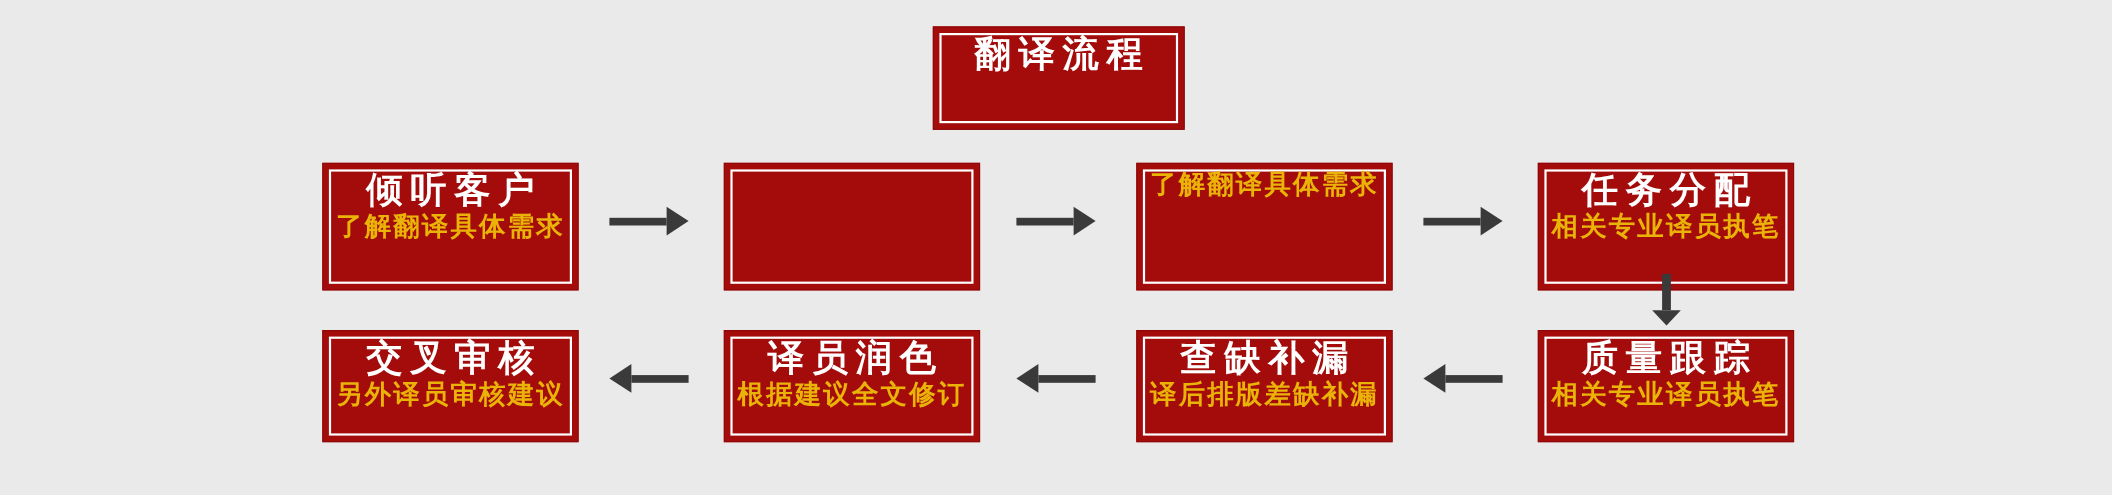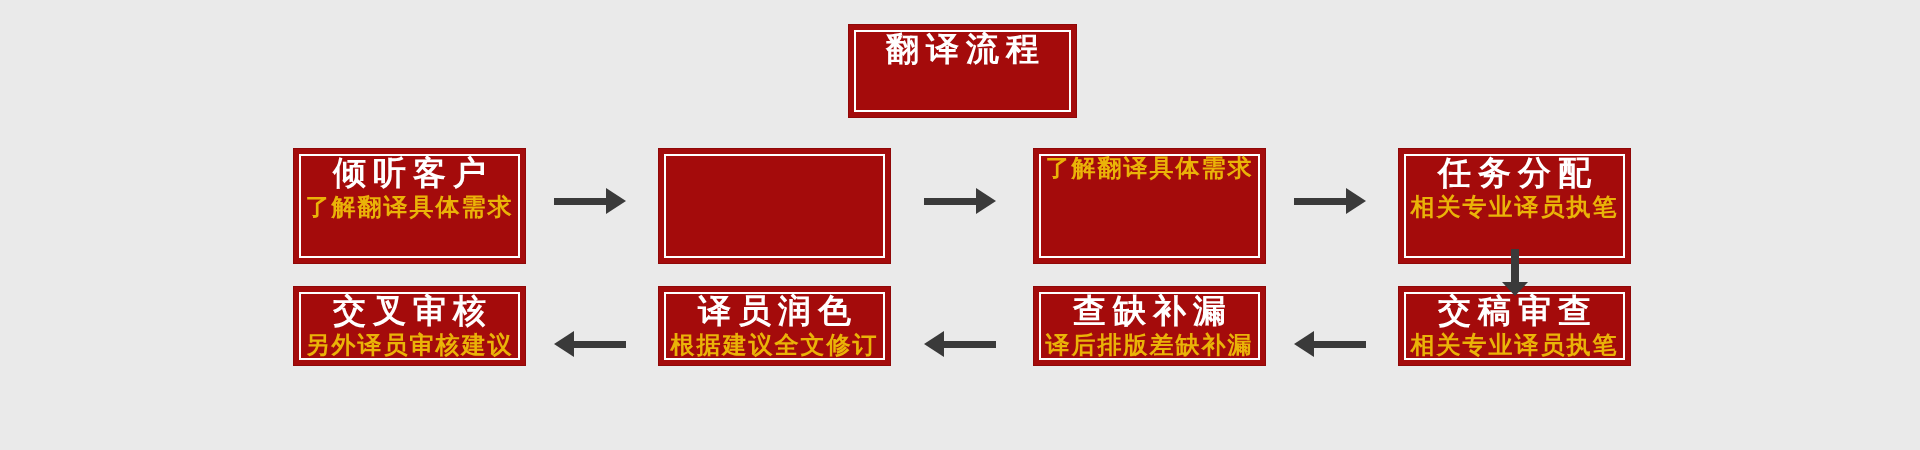--- a/index.html
+++ b/index.html
@@ -46,21 +46,21 @@
     font-size: 24px;
     font-weight: bold;
     letter-spacing: 2px;
     line-height: 1;
     white-space: nowrap;
   }
   
   .header-plaque { left: 848px; top: 24px; width: 229px; height: 94px; }
   
   .row1 { top: 148px; height: 116px; }
-  .row2 { top: 286px; height: 80px; }
+  .row2 { top: 300px; height: 102px; }
   .step { width: 233px; }
   .col1 { left: 293px; }
   .col2 { left: 658px; }
   .col3 { left: 1033px; }
   .col4 { left: 1398px; }
   
   .arrow-right, .arrow-left {
     position: absolute;
     width: 72px;
     height: 26px;
@@ -158,21 +158,21 @@
     </div>
   </div>
   <div class="plaque step row2 col2">
     <div class="plaque-inner">
       <div class="plaque-title">译员润色</div>
       <div class="plaque-subtitle">根据建议全文修订</div>
     </div>
   </div>
   <div class="plaque step row2 col4">
     <div class="plaque-inner">
-      <div class="plaque-title">交稿审查</div>
+      <div class="plaque-title">质量跟踪</div>
       <div class="plaque-subtitle">相关专业译员执笔</div>
     </div>
   </div>
 
   <div class="arrow-right a-r1">
       <div class="shaft"></div>
       <div class="head"></div>
     </div>
   <div class="arrow-right a-r2">
       <div class="shaft"></div>

